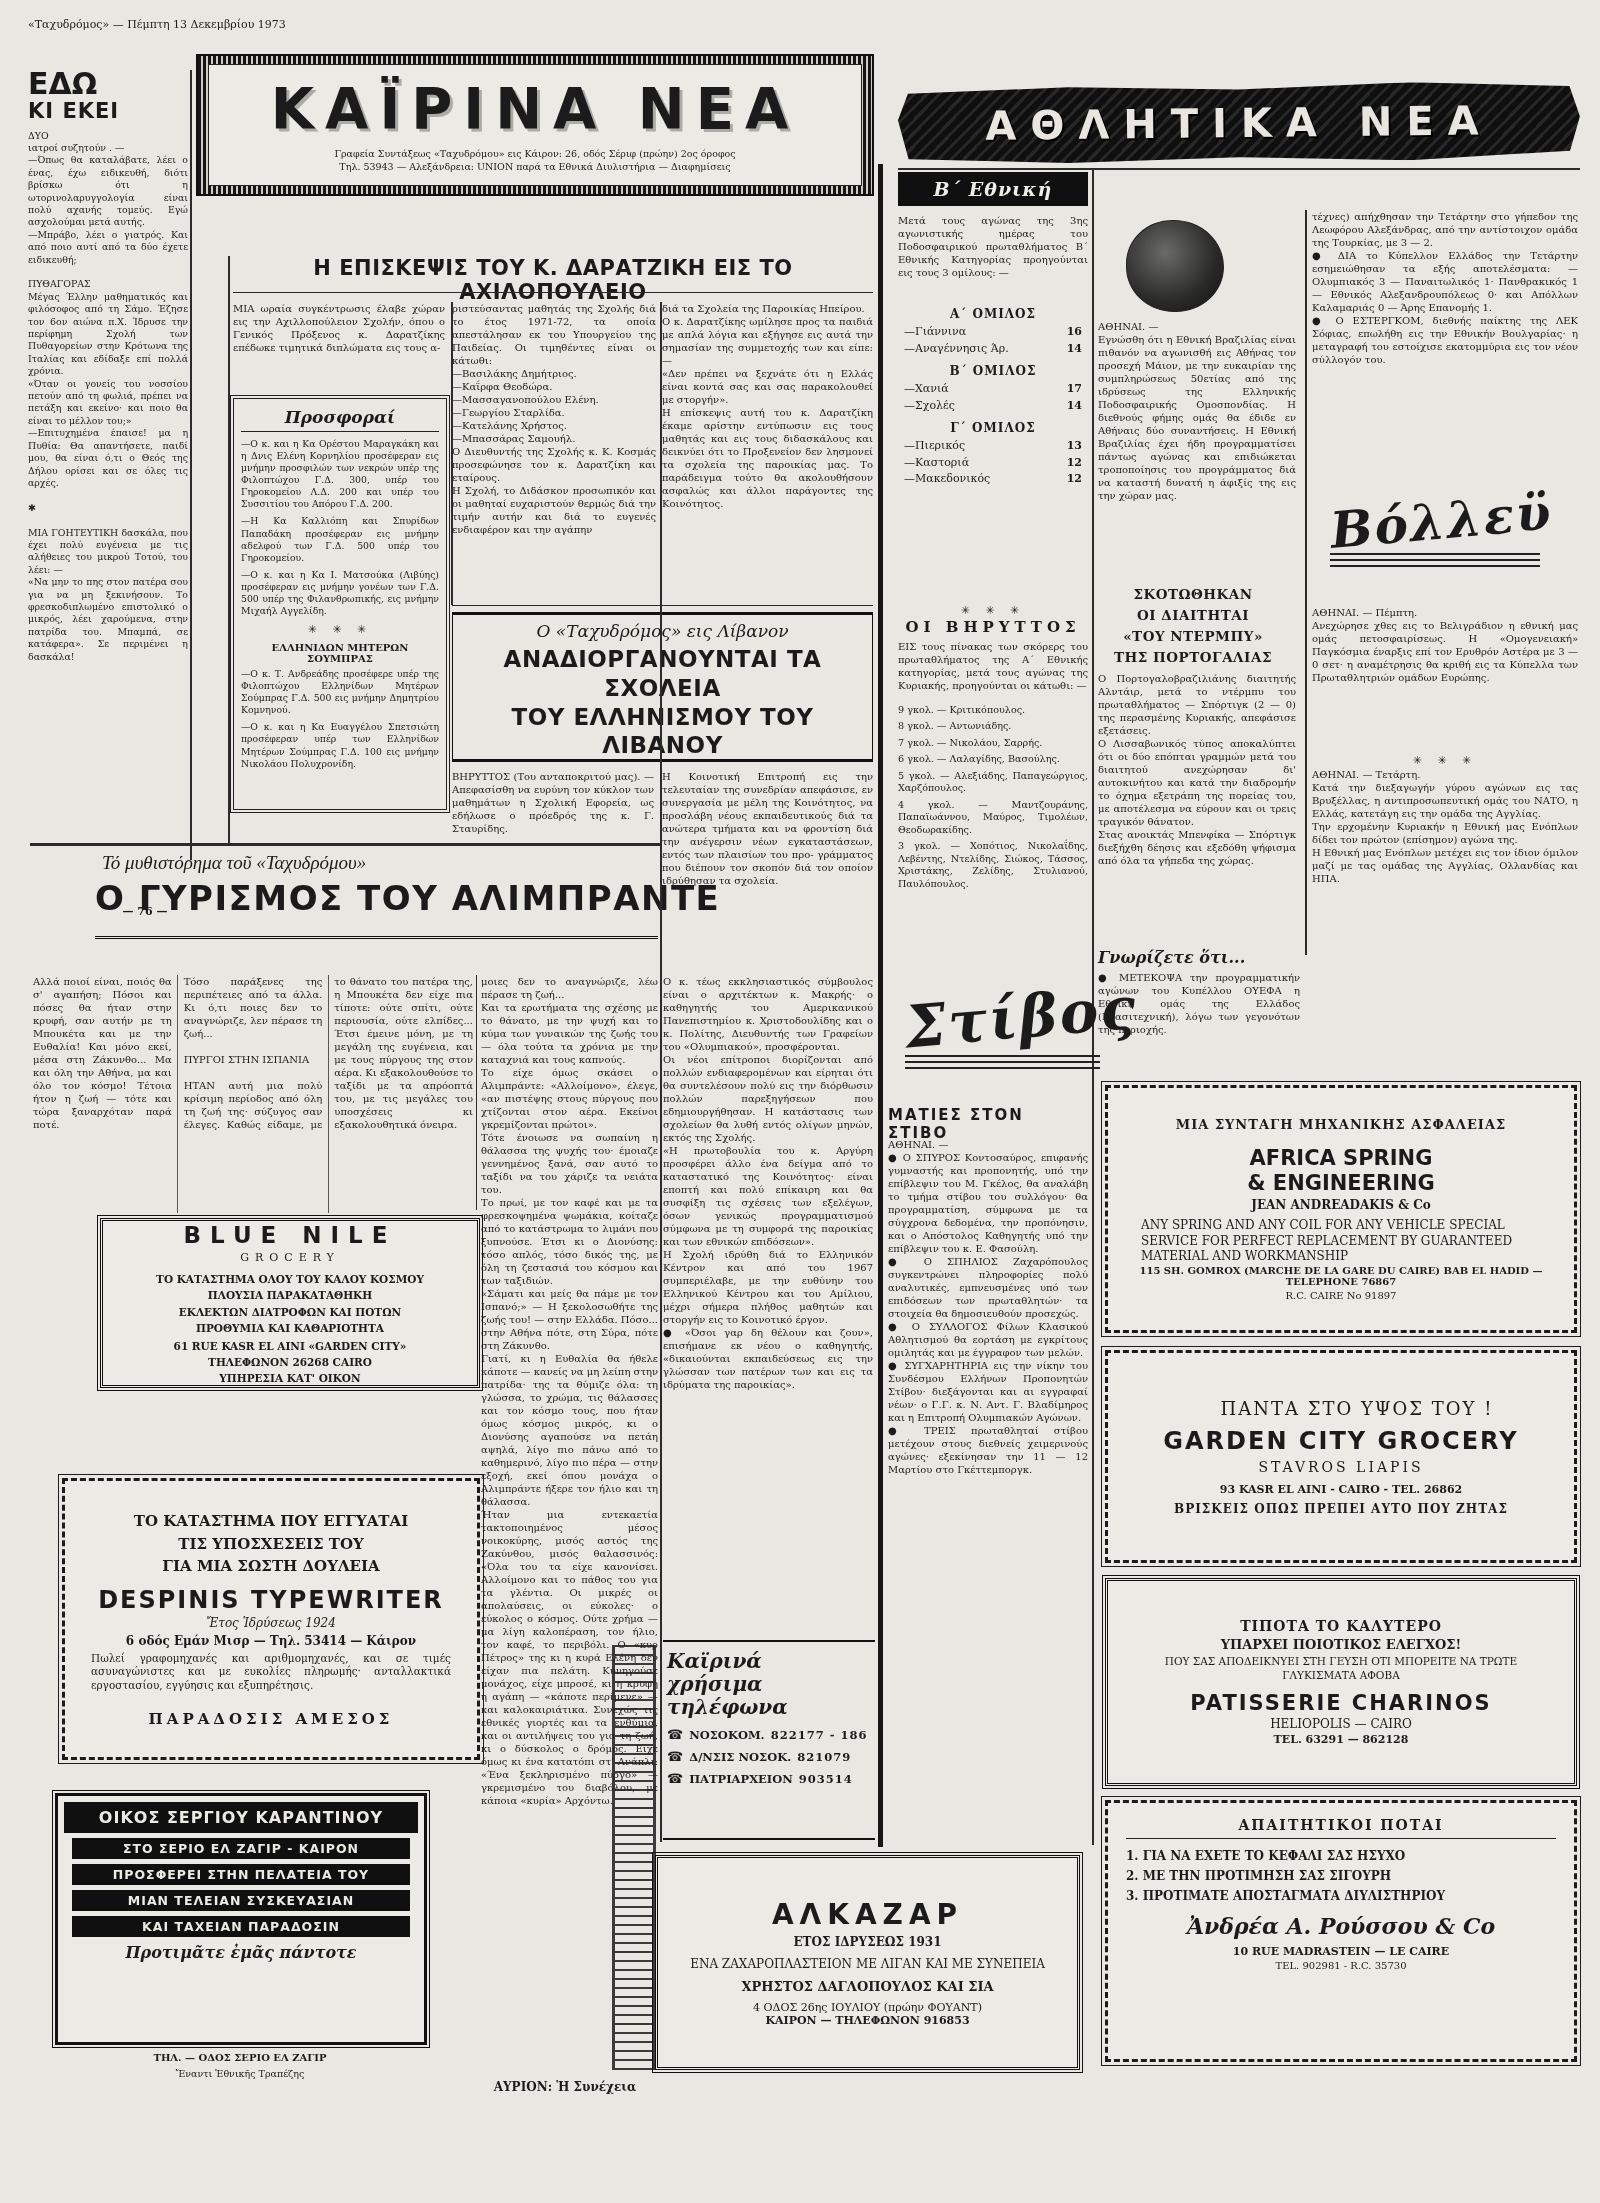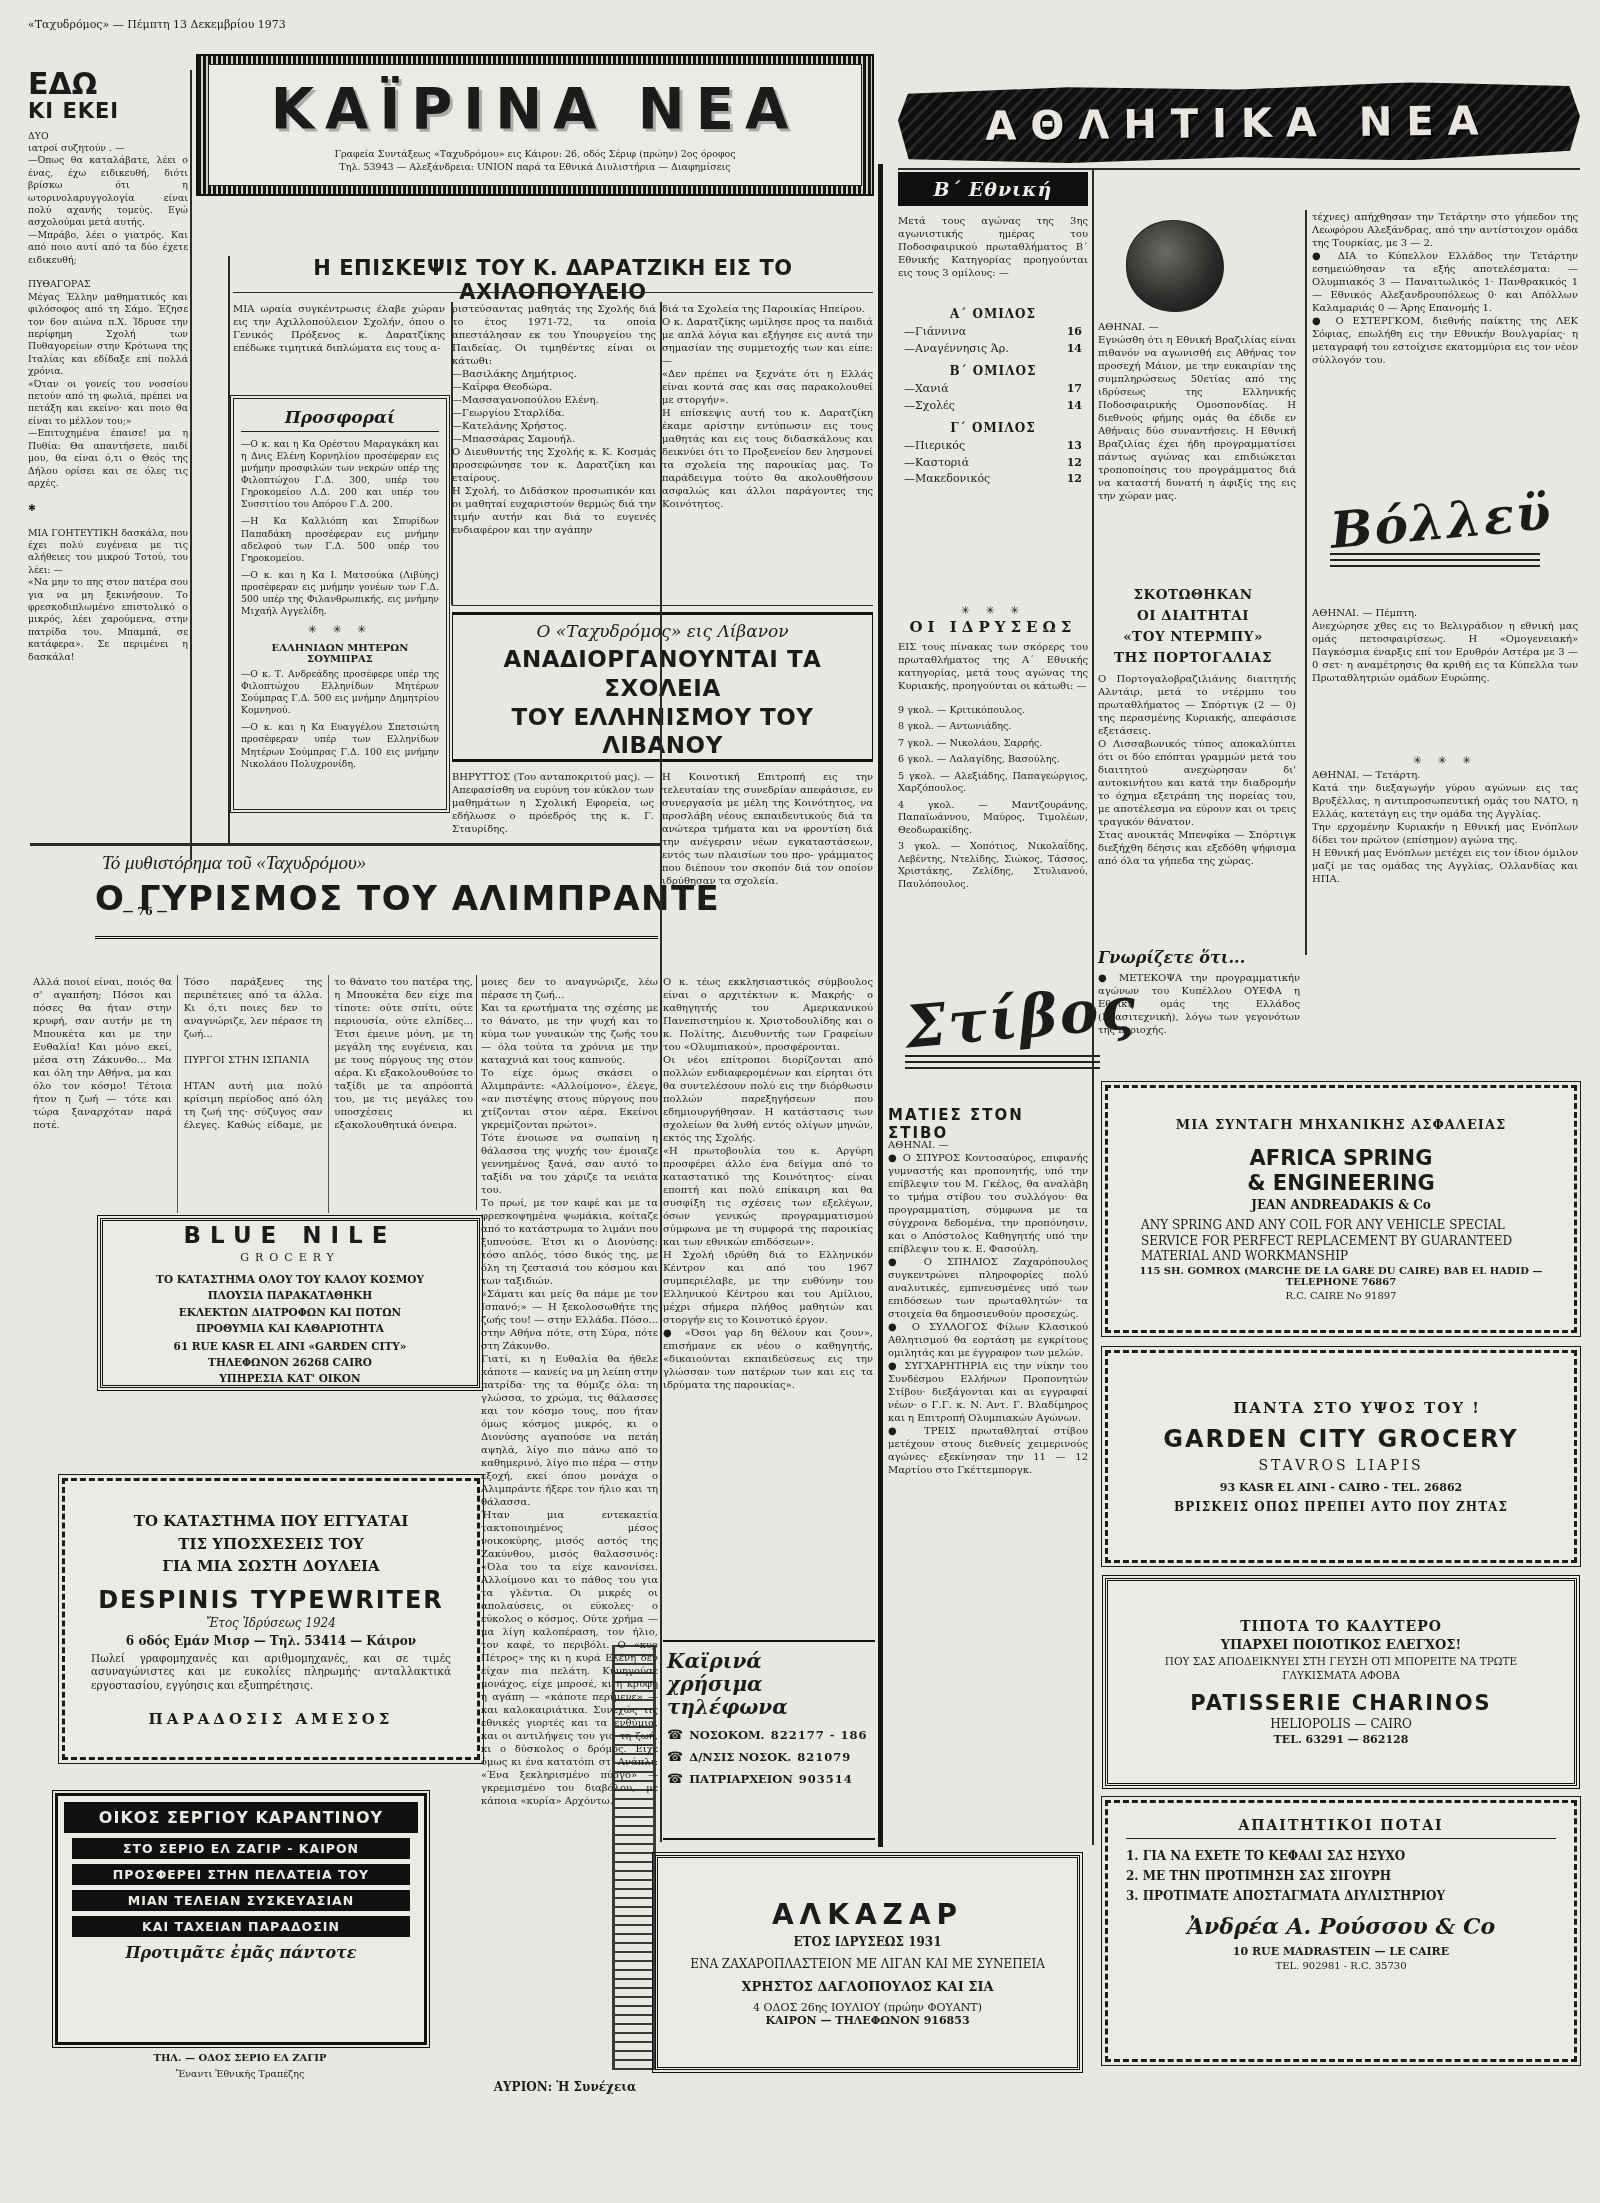--- a/index.html
+++ b/index.html
@@ -299,21 +299,21 @@
         </div>
           <div class="st-row">
           <span data-field="team">—Μακεδονικός</span>
           <span data-field="pts">12</span>
         </div>
         </div>
     </div>
   </div>
 
   <div class="abs stars" style="left:898px;top:598px;width:190px;">✳  ✳  ✳</div>
-  <div class="abs scorers-title" style="left:898px;top:616px;width:190px;">ΟΙ ΙΔΡΥΣΕΩΣ</div>
+  <div class="abs scorers-title" style="left:898px;top:616px;width:190px;">ΟΙ ΒΗΡΥΤΤΟΣ</div>
   <div class="abs t" style="left:898px;top:640px;width:190px;height:62px;">ΕΙΣ τους πίνακας των σκόρερς του πρωταθλήματος της Α´ Εθνικής κατηγορίας, μετά τους αγώνας της Κυριακής, προηγούνται οι κάτωθι: —</div>
   <div class="abs" style="left:898px;top:704px;width:190px;height:262px;overflow:hidden;">
       <div class="scorer-item">9 γκολ. — Κριτικόπουλος.</div>
       <div class="scorer-item">8 γκολ. — Αντωνιάδης.</div>
       <div class="scorer-item">7 γκολ. — Νικολάου, Σαρρής.</div>
       <div class="scorer-item">6 γκολ. — Λαλαγίδης, Βασούλης.</div>
       <div class="scorer-item">5 γκολ. — Αλεξιάδης, Παπαγεώργιος, Χαρζόπουλος.</div>
       <div class="scorer-item">4 γκολ. — Μαντζουράνης, Παπαϊωάννου, Μαύρος, Τιμολέων, Θεοδωρακίδης.</div>
       <div class="scorer-item">3 γκολ. — Χοπότιος, Νικολαΐδης, Λεβέντης, Ντελίδης, Σιώκος, Τάσσος, Χριστάκης, Ζελίδης, Στυλιανού, Παυλόπουλος.</div>
     </div>
@@ -403,21 +403,21 @@
     <div style="font-weight:bold;font-size:13px;letter-spacing:1px;">ΜΙΑ ΣΥΝΤΑΓΗ ΜΗΧΑΝΙΚΗΣ ΑΣΦΑΛΕΙΑΣ</div>
     <div class="ad-name" style="font-size:21px;white-space:pre-line;margin:14px 0 2px;line-height:1.2;">AFRICA SPRING
 &amp; ENGINEERING</div>
     <div style="font-size:12px;font-weight:bold;margin-bottom:6px;">JEAN ANDREADAKIS &amp; Co</div>
     <div class="t tc" style="width:400px;height:42px;font-size:12px;text-align:left;">ANY SPRING AND ANY COIL FOR ANY VEHICLE SPECIAL SERVICE FOR PERFECT REPLACEMENT BY GUARANTEED MATERIAL AND WORKMANSHIP</div>
     <div style="font-size:10px;font-weight:bold;margin-top:5px;max-width:420px;">115 SH. GOMROX (MARCHE DE LA GARE DU CAIRE) BAB EL HADID — TELEPHONE 76867</div>
     <div style="font-size:10px;margin-top:3px;">R.C. CAIRE No 91897</div>
   </div>
 
   <div class="abs ad-dashed ad-center" style="left:1105px;top:1350px;width:472px;height:213px;padding:10px;">
-    <div style="font-weight:bold;font-size:15px;letter-spacing:2px;margin-left:32px;">ΠΑΝΤΑ ΣΤΟ ΥΨΟΣ ΤΟΥ !</div>
+    <div style="font-weight:normal;font-size:18px;letter-spacing:2px;margin-left:32px;">ΠΑΝΤΑ ΣΤΟ ΥΨΟΣ ΤΟΥ !</div>
     <div class="ad-name" style="font-size:24px;letter-spacing:2px;margin:8px 0 4px;">GARDEN CITY GROCERY</div>
     <div style="font-size:14px;letter-spacing:3px;margin-bottom:8px;">STAVROS LIAPIS</div>
     <div style="font-size:11px;font-weight:bold;">93 KASR EL AINI - CAIRO - TEL. 26862</div>
     <div style="font-size:12px;font-weight:bold;margin-top:6px;letter-spacing:1px;">ΒΡΙΣΚΕΙΣ ΟΠΩΣ ΠΡΕΠΕΙ ΑΥΤΟ ΠΟΥ ΖΗΤΑΣ</div>
   </div>
 
   <div class="abs ad-double ad-center" style="left:1105px;top:1578px;width:472px;height:208px;padding:10px;">
     <div style="font-weight:bold;font-size:14px;letter-spacing:1px;">ΤΙΠΟΤΑ ΤΟ ΚΑΛΥΤΕΡΟ</div>
     <div style="font-weight:bold;font-size:13px;margin:3px 0;">ΥΠΑΡΧΕΙ ΠΟΙΟΤΙΚΟΣ ΕΛΕΓΧΟΣ!</div>
     <div class="t tc" style="width:400px;height:30px;font-size:10.5px;text-align:center;">ΠΟΥ ΣΑΣ ΑΠΟΔΕΙΚΝΥΕΙ ΣΤΗ ΓΕΥΣΗ ΟΤΙ ΜΠΟΡΕΙΤΕ ΝΑ ΤΡΩΤΕ ΓΛΥΚΙΣΜΑΤΑ ΑΦΟΒΑ</div>

